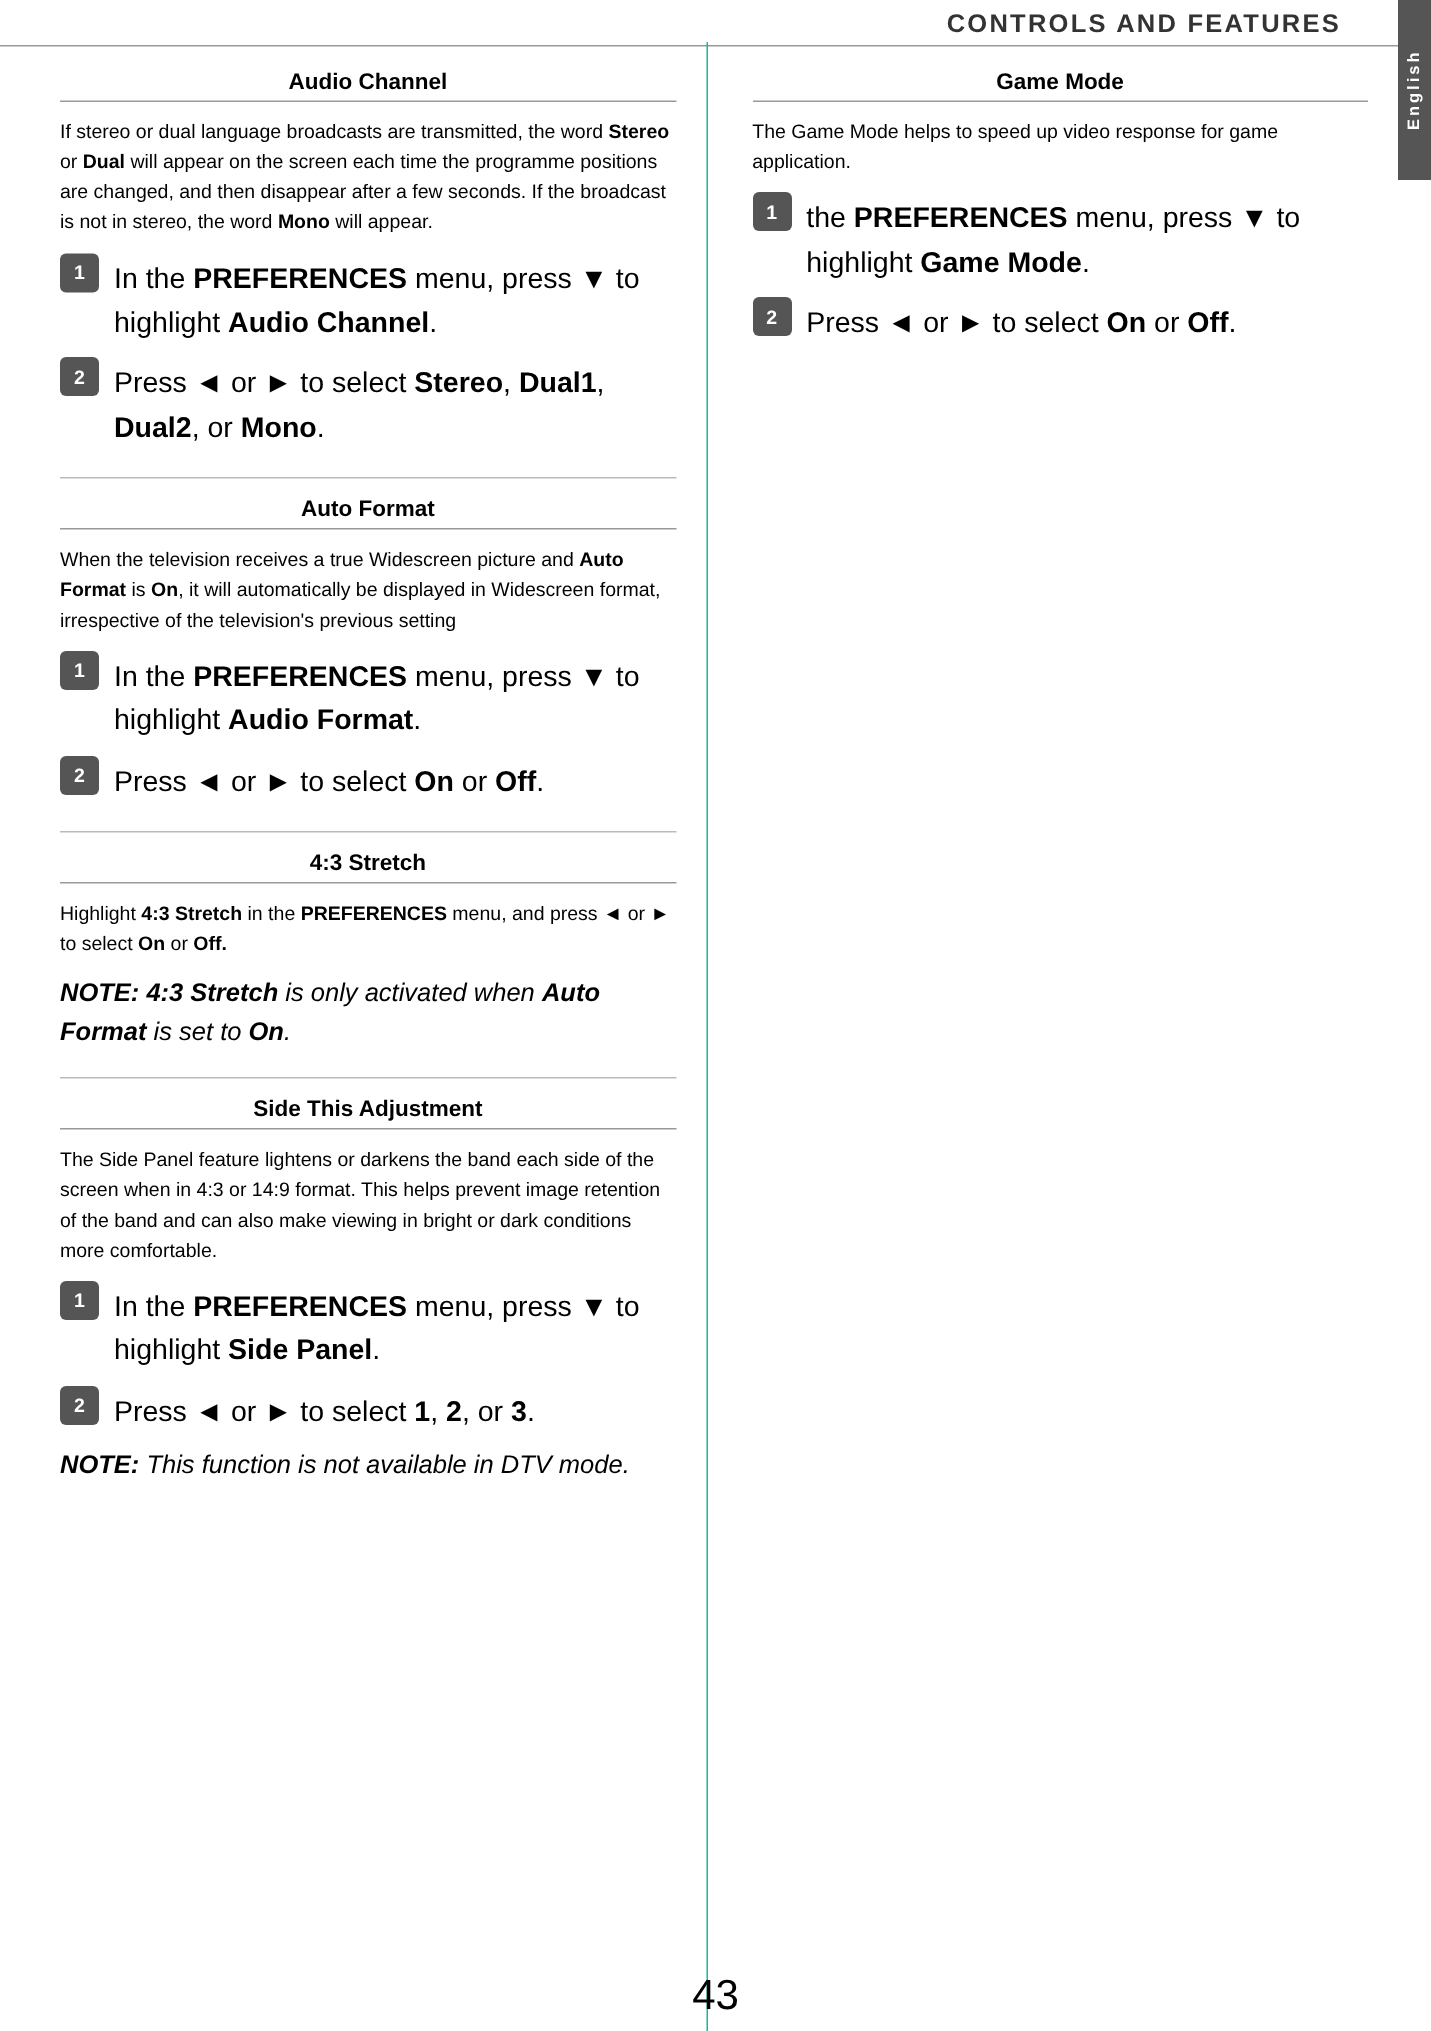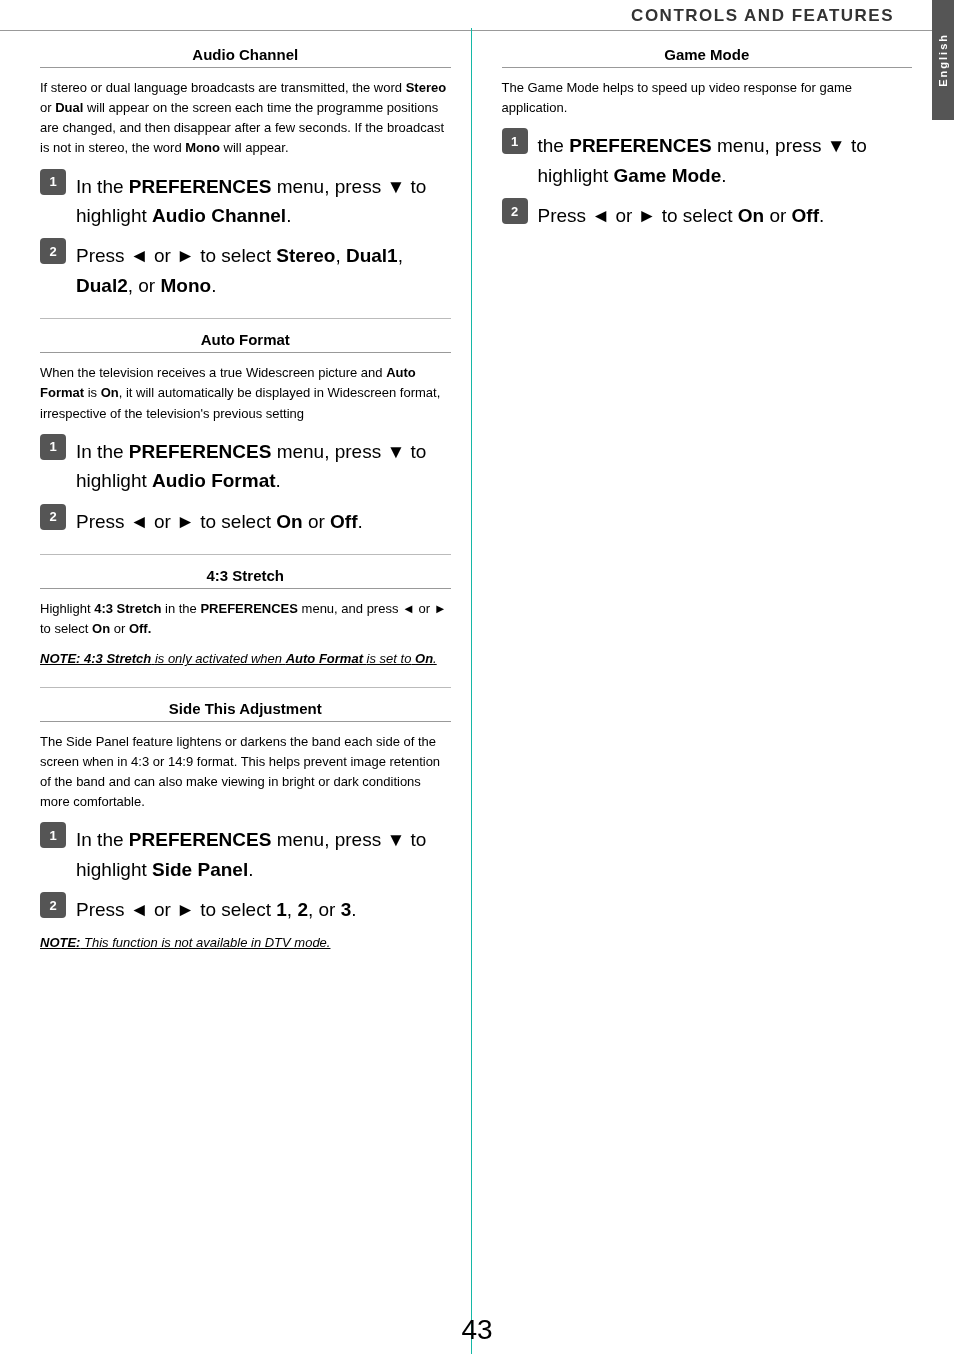--- a/index.html
+++ b/index.html
@@ -144,24 +144,23 @@
       padding-top: 3px;
     }
 
     .step-text b {
       font-weight: bold;
     }
 
     
     .note-text {
       font-style: italic;
-      font-size: 13px;
+      font-size: 17px;
       line-height: 1.5;
       margin-top: 6px;
-      text-decoration: underline;
     }
 
     .note-text b {
       font-weight: bold;
       font-style: italic;
     }
 
     
     .page-number {
       position: absolute;

